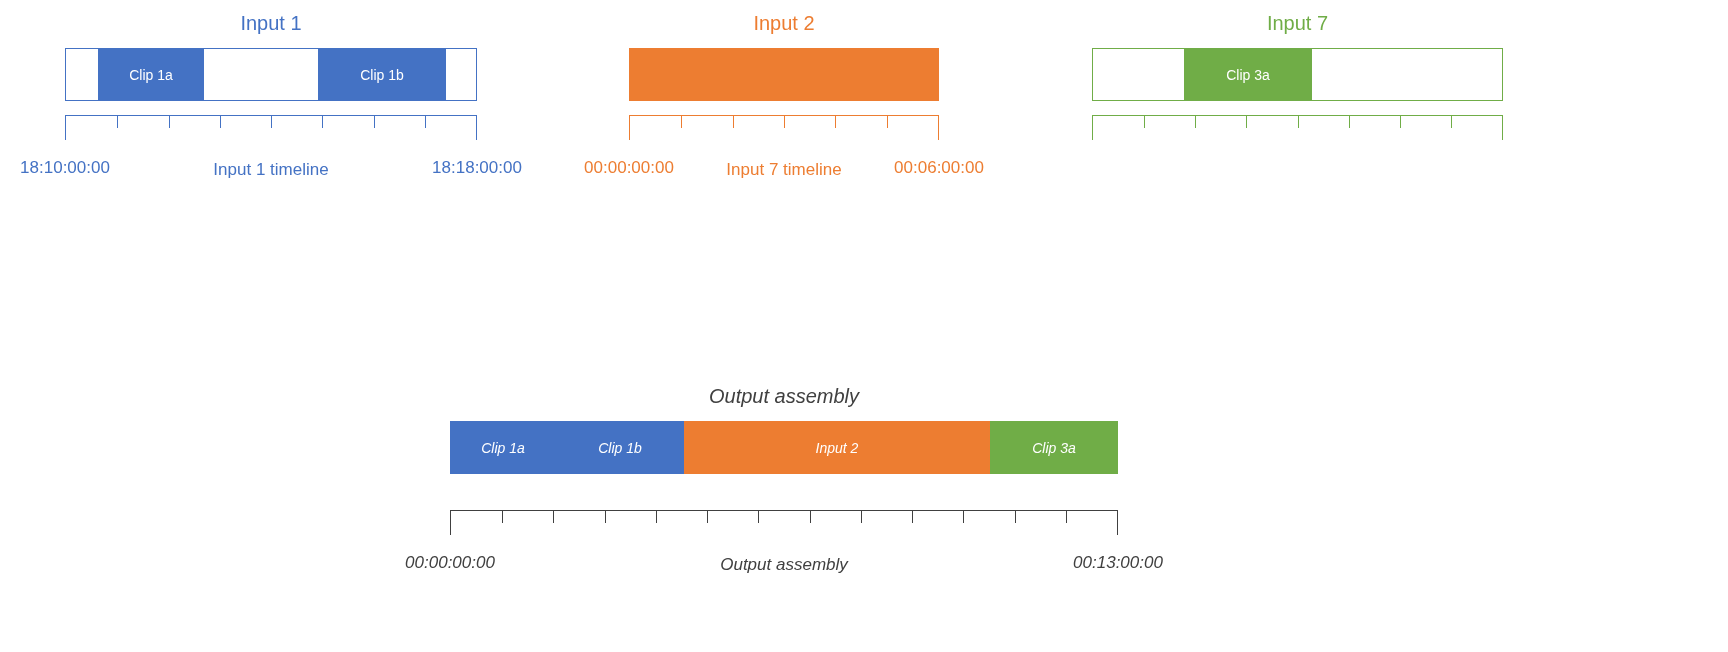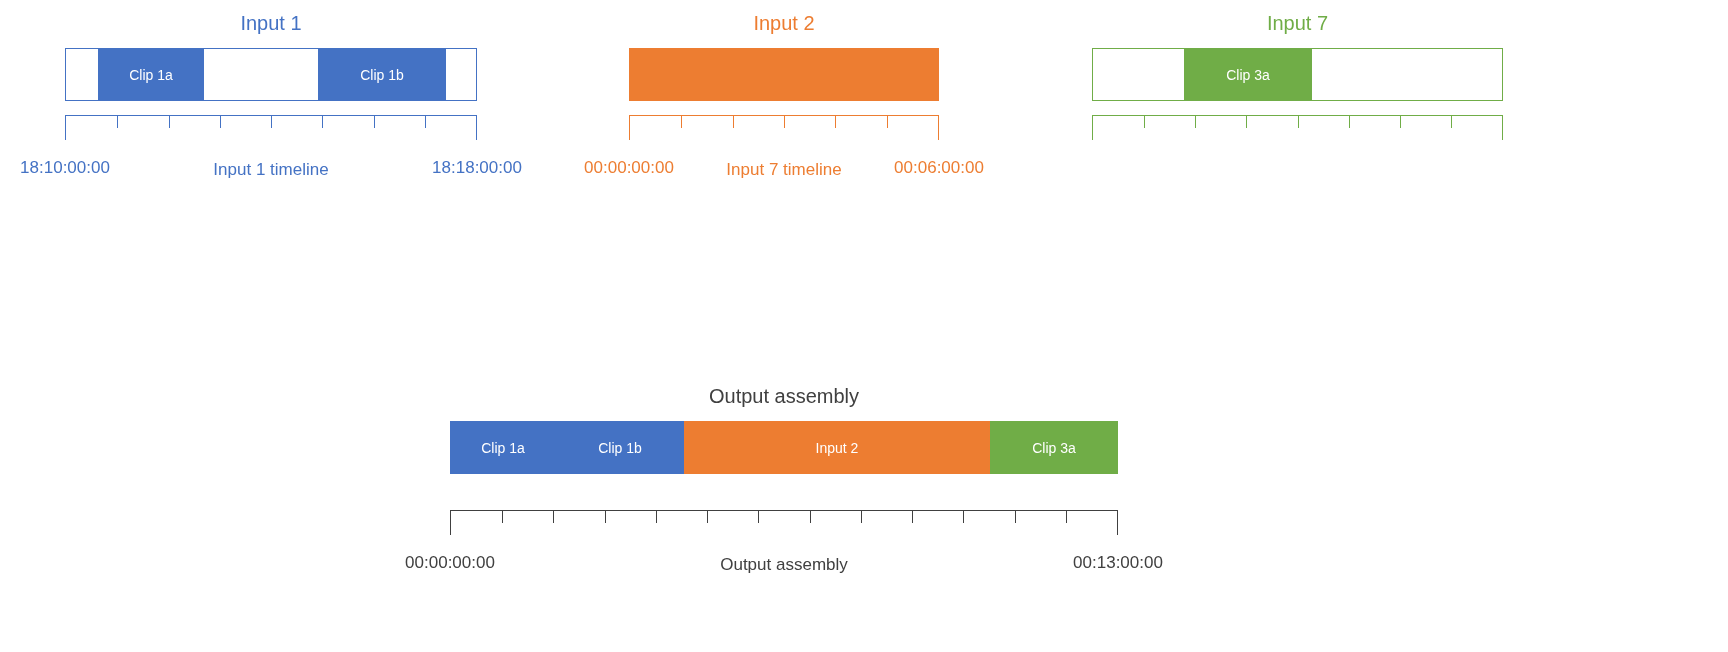--- a/index.html
+++ b/index.html
@@ -22,21 +22,21 @@
     top: 0;
     text-align: center;
     font-size: 20px;
     font-weight: 400;
     white-space: nowrap;
   }
 
   .c-blue   { color: var(--blue); }
   .c-orange { color: var(--orange); }
   .c-green  { color: var(--green); }
-  .c-dark   { color: var(--dark); }
+  .c-dark   { color: var(--dark); font-style: italic; }
 
   .track {
     position: absolute;
     left: 0; right: 0;
     height: 53px;
     background: #ffffff;
     border: 1px solid currentColor;
   }
   .track.filled { background: currentColor; }
 

